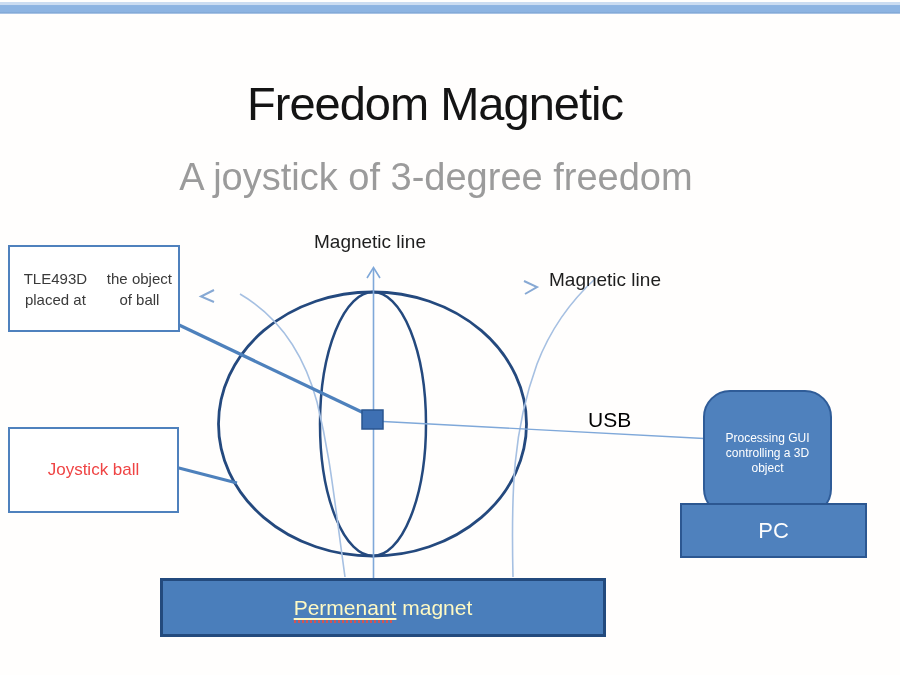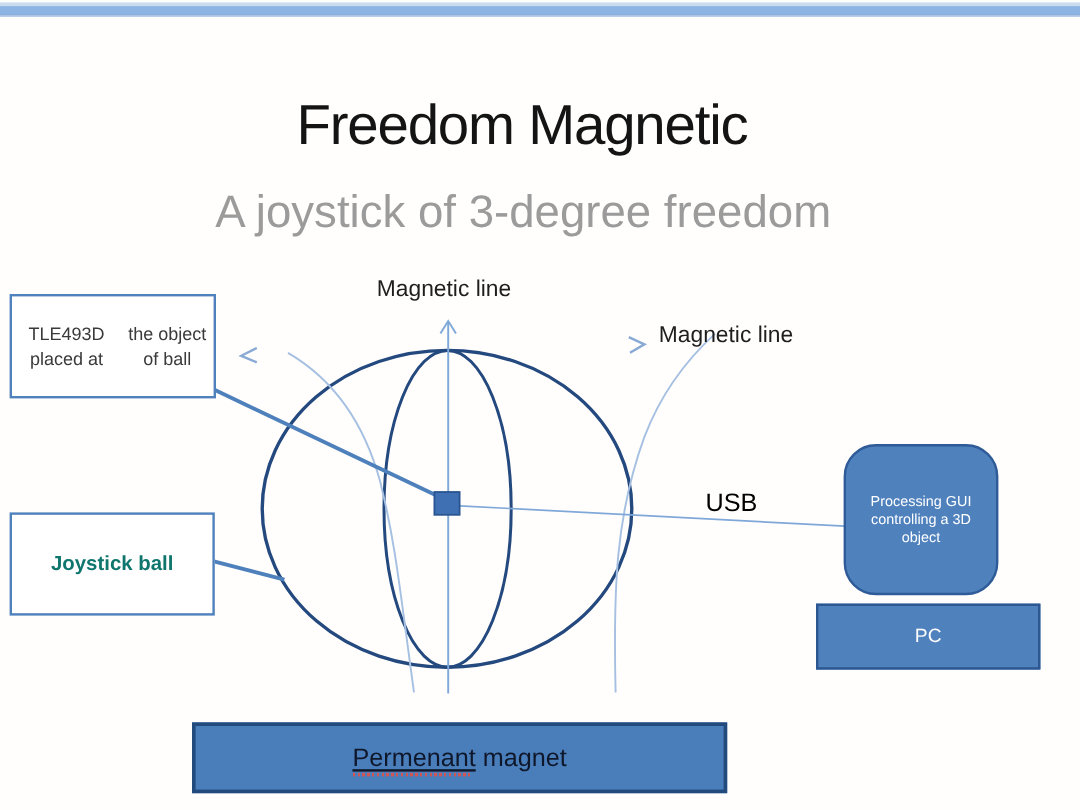--- a/index.html
+++ b/index.html
@@ -24,38 +24,38 @@
   .lbl{position:absolute;color:#1e1e1e;white-space:nowrap;}
   .lbl-magtop{left:314px;top:231px;font-size:19px;}
   .lbl-magright{left:549px;top:269px;font-size:19px;}
   .lbl-usb{left:588px;top:408px;font-size:21px;color:#000;}
   .callout{
     position:absolute;background:#fff;border:2px solid #4f81bd;
     display:flex;flex-direction:row;align-items:center;justify-content:center;
     text-align:center;color:#3a3a3a;
   }
   .box-tle{left:8px;top:245px;width:168px;height:83px;font-size:15px;line-height:21px;}
-  .box-joy{left:8px;top:427px;width:167px;height:82px;font-size:17px;color:#0f766e;font-weight:bold;}
+  .box-joy{left:8px;top:427px;width:167px;height:82px;font-size:17px;color:#ef4444;}
   .monitor{
-    position:absolute;left:703px;top:370px;width:129px;height:126px;
+    position:absolute;left:703px;top:390px;width:129px;height:126px;
     background:#4f81bd;border:2px solid #2f5c98;border-radius:27px;
     display:flex;align-items:center;justify-content:flex-start;text-align:center;
     color:#fff;font-size:12px;line-height:15px;padding:0 8px;box-sizing:border-box;
   }
   .pcbase{
     position:absolute;left:680px;top:503px;width:183px;height:51px;
     background:#4f81bd;border:2px solid #2c5791;
     display:flex;align-items:center;justify-content:center;
-    color:#fdfdfd;font-size:16px;
+    color:#fdfdfd;font-size:22px;
   }
   .magnet{
     position:absolute;left:160px;top:578px;width:440px;height:53px;
     background:#4a7ebb;border:3px solid #234a7d;
     display:flex;align-items:center;justify-content:center;
-    color:#0f172a;font-size:21px;margin-top:24px;
+    color:#fef9c3;font-size:21px;
   }
   .squiggle{
     position:relative;
     text-decoration:underline;
     text-decoration-thickness:1.5px;
     text-underline-offset:3px;
   }
   .squiggle::after{
     content:"";position:absolute;left:0;right:2px;bottom:-4px;height:3px;
     background:repeating-linear-gradient(90deg,#d05555 0 2px,rgba(0,0,0,0) 2px 4px);

